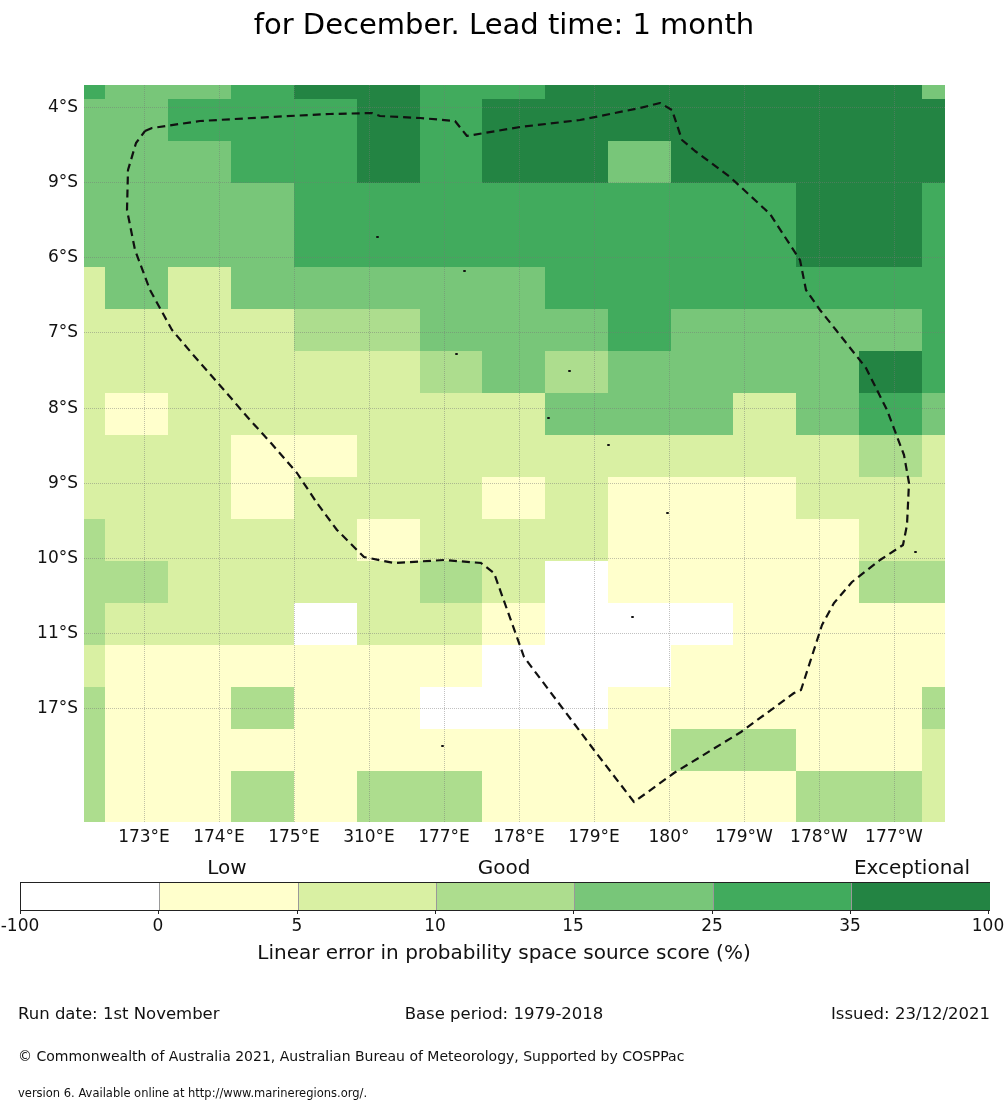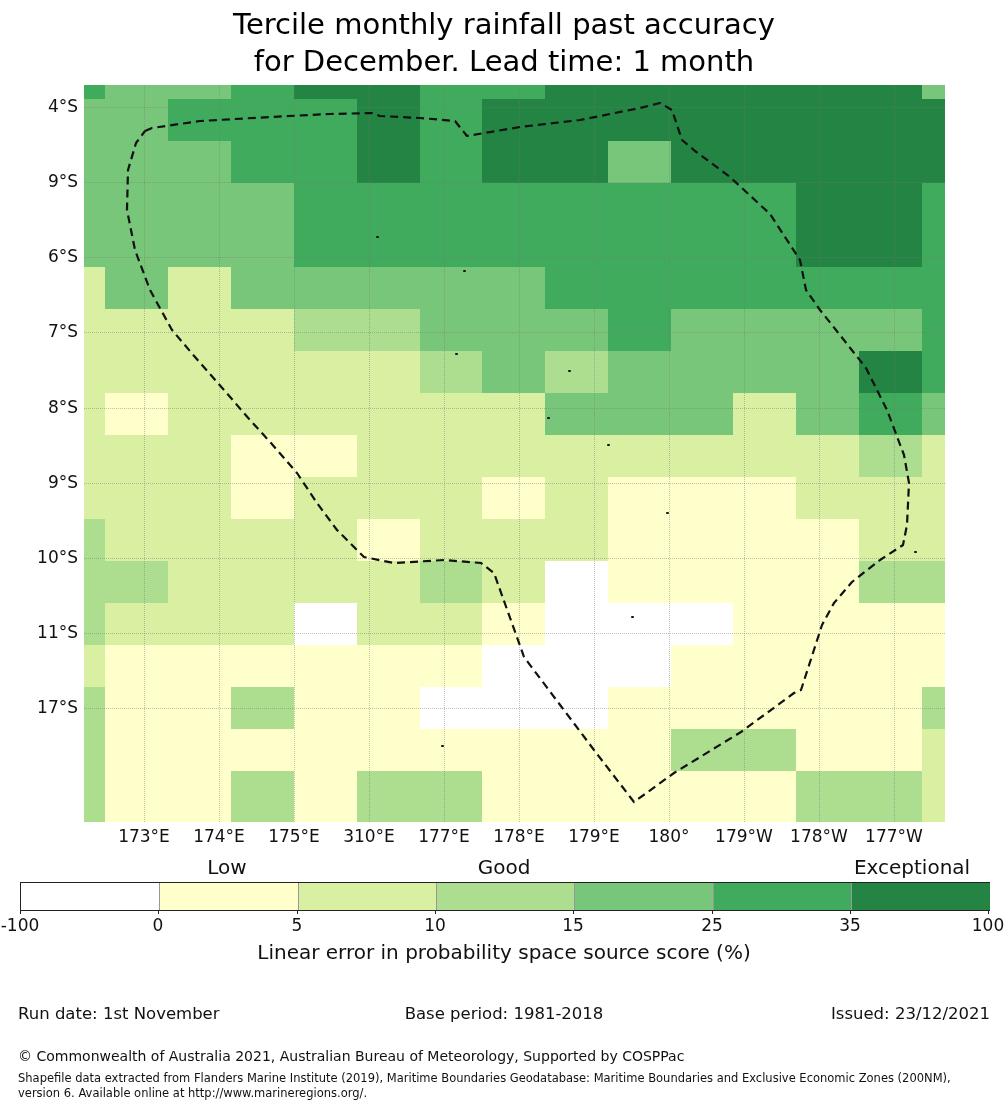--- a/index.html
+++ b/index.html
@@ -28,21 +28,20 @@
   .foot-src{position:absolute;top:1027px;left:18px;font-size:15.5px;color:#111;}
   .foot-copy{position:absolute;top:1048px;left:18px;font-size:14px;color:#111;}
   .foot-shape{position:absolute;left:18px;width:980px;font-size:11.5px;line-height:15px;color:#111;}
 </style>
 </head>
 <body>
 
 <div class="page">
 
   <div class="title">
-    <div>Tercile monthly rainfall past accuracy</div>
     <div>for December. Lead time: 1 month</div>
   </div>
 
   <div id="map">
       <div class="cell" style="left: 0px; top: 0px; width: 21px; height: 14px; background: rgb(65, 171, 93);"></div>
       <div class="cell" style="left: 21px; top: 0px; width: 63px; height: 14px; background: rgb(120, 198, 121);"></div>
       <div class="cell" style="left: 84px; top: 0px; width: 63px; height: 14px; background: rgb(120, 198, 121);"></div>
       <div class="cell" style="left: 147px; top: 0px; width: 63px; height: 14px; background: rgb(65, 171, 93);"></div>
       <div class="cell" style="left: 210px; top: 0px; width: 63px; height: 14px; background: rgb(35, 132, 67);"></div>
       <div class="cell" style="left: 273px; top: 0px; width: 63px; height: 14px; background: rgb(35, 132, 67);"></div>
@@ -399,19 +398,18 @@
       <div class="cbnum" style="left: 677px;">25</div>
       <div class="cbtick" style="left: 850px;"></div>
       <div class="cbnum" style="left: 815px;">35</div>
       <div class="cbtick" style="left: 988px;"></div>
       <div class="cbnum" style="left: 953px;">100</div>
     </div>
 
   <div class="cbar-xlabel">Linear error in probability space source score (%)</div>
 
   <div class="foot-row1 foot-left">Run date: 1st November</div>
-  <div class="foot-row1 foot-center">Base period: 1981-2018</div>
+  <div class="foot-row1 foot-center">Base period: 1979-2018</div>
   <div class="foot-row1 foot-right">Issued: 23/12/2021</div>
   <div class="foot-copy">© Commonwealth of Australia 2021, Australian Bureau of Meteorology, Supported by COSPPac</div>
-  <div class="foot-shape" style="top:1071px">Shapefile data extracted from Flanders Marine Institute (2019), Maritime Boundaries Geodatabase: Maritime Boundaries and Exclusive Economic Zones (200NM),</div>
   <div class="foot-shape" style="top:1086px">version 6. Available online at http://www.marineregions.org/.</div>
 
 </div>
 
 </body></html>

